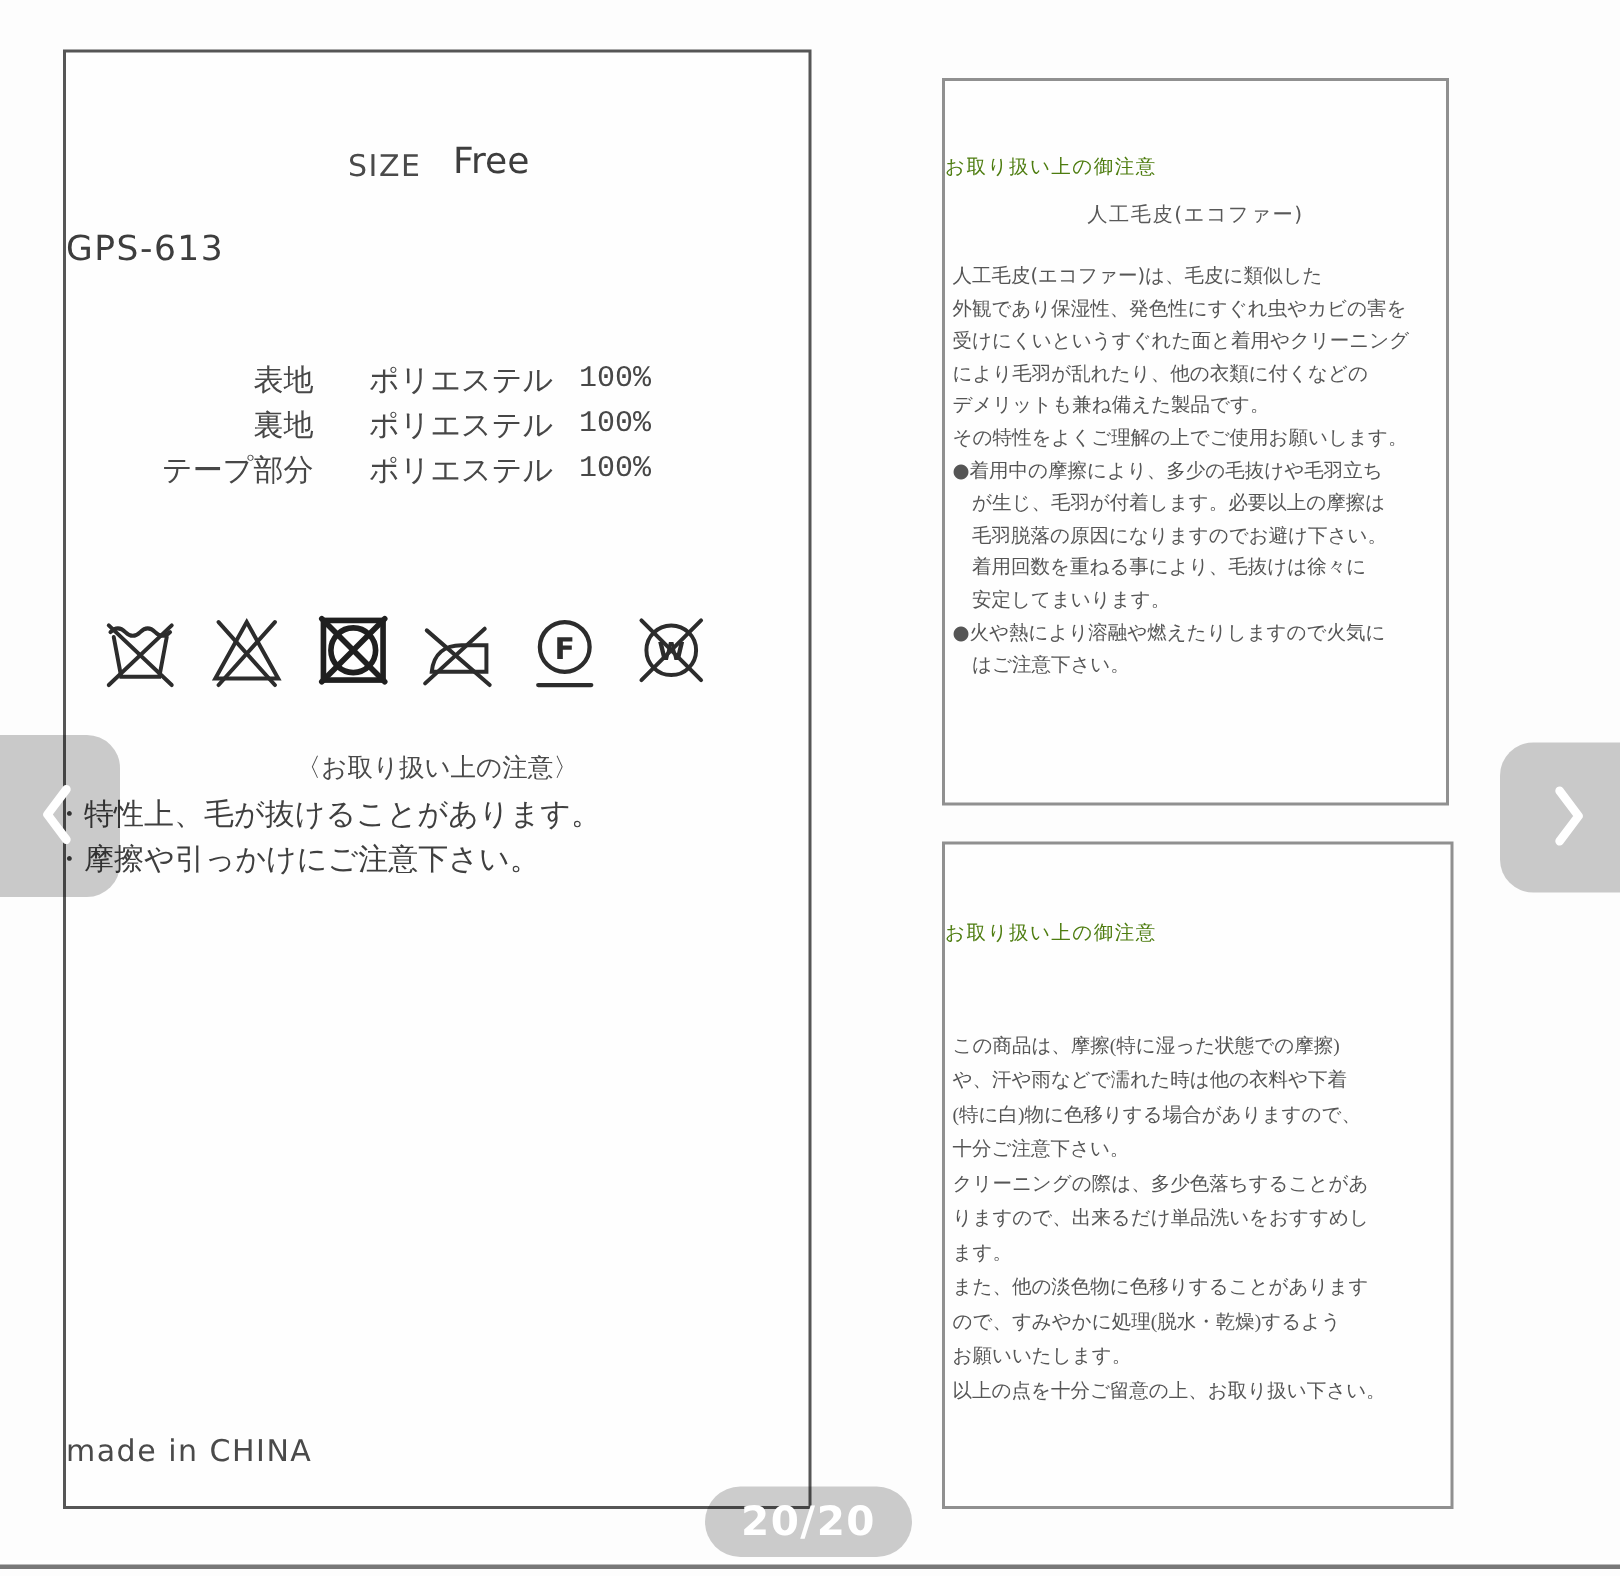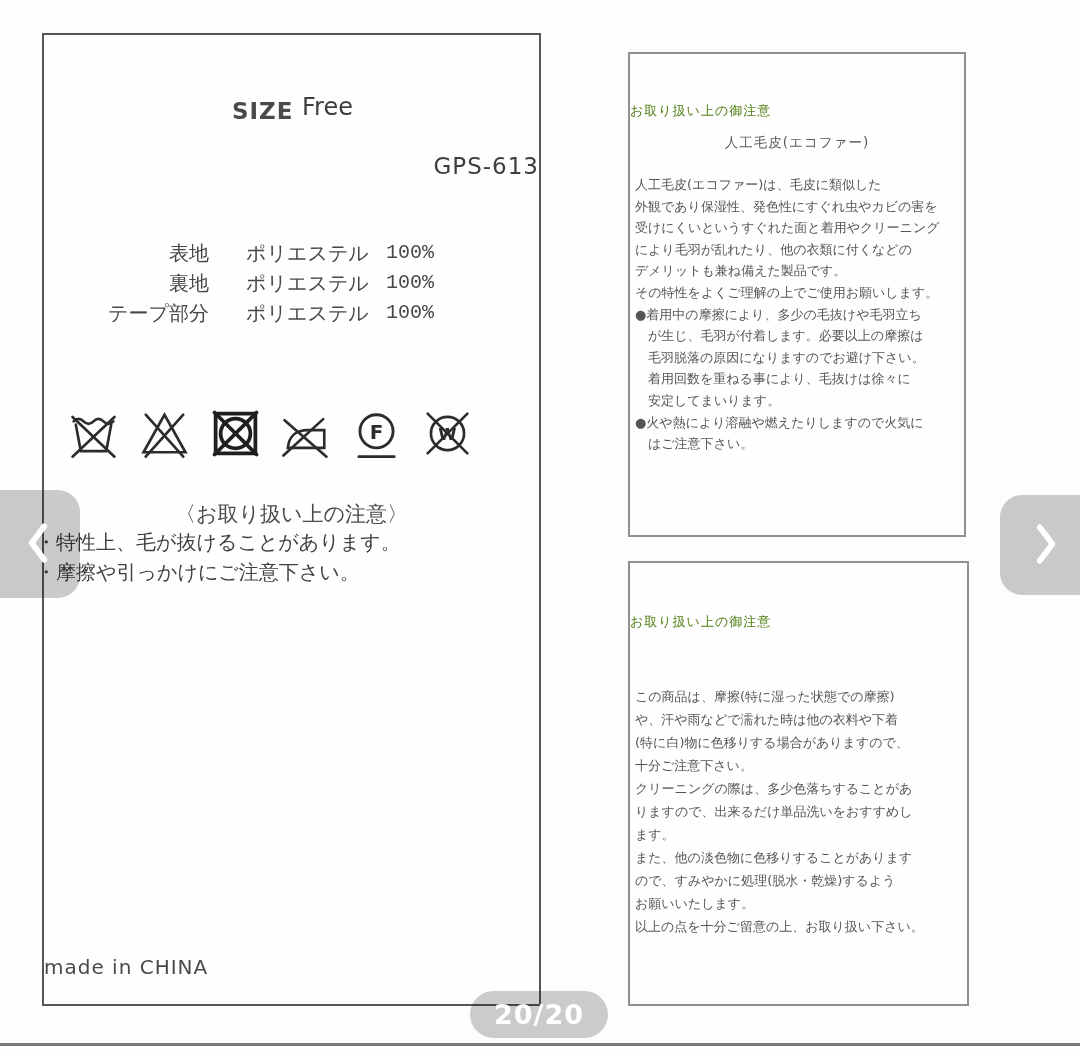--- a/index.html
+++ b/index.html
@@ -10,44 +10,44 @@
     color:#454545;
   }
   
   .card{position:absolute;background:#fefefe;}
   .card-main{left:42px;top:33px;width:495px;height:969px;border:2px solid #565656;}
   .card-fur{left:628px;top:52px;width:334px;height:481px;border:2px solid #909090;}
   .card-color{left:628px;top:561px;width:337px;height:441px;border:2px solid #909090;}
 
   
   .size-row{position:absolute;top:58px;left:0;width:100%;height:30px;}
-  .size-label{position:absolute;left:188px;top:5px;font-size:23px;letter-spacing:1px;color:#4a4a4a;font-weight:bold;}
+  .size-label{position:absolute;left:188px;top:5px;font-size:20px;letter-spacing:1px;color:#4a4a4a;}
   .size-value{position:absolute;left:258px;top:0;font-size:24px;color:#3d3d3d;}
-  .model-number{position:absolute;top:118px;left:0;width:100%;text-align:right;font-size:23px;letter-spacing:1px;color:#3d3d3d;}
+  .model-number{position:absolute;top:118px;left:0;width:100%;text-align:left;font-size:23px;letter-spacing:1px;color:#3d3d3d;}
   .comp-table{position:absolute;top:203px;left:0;width:100%;font-size:20px;color:#474747;}
   .comp-row{position:relative;height:30px;line-height:30px;padding-left:12px;}
   .comp-part{position:absolute;left:20px;width:145px;text-align:right;}
   .comp-material{position:absolute;left:202px;}
   .comp-percent{position:absolute;left:342px;font-family:Liberation Mono, monospace;}
   .symbols-row{position:absolute;top:372px;left:23px;width:407px;display:flex;justify-content:space-between;align-items:center;}
   .symbols-row svg{display:block;}
-  .caution-heading{position:absolute;top:465px;left:0;width:100%;text-align:center;font-size:21px;color:#4a4a4a;}
+  .caution-heading{position:absolute;top:465px;left:0;width:100%;text-align:center;font-size:17px;color:#4a4a4a;}
   .caution-notes{position:absolute;top:492px;left:-8px;width:460px;font-size:20px;line-height:30px;color:#3f3f3f;white-space:pre-line;}
   .origin{position:absolute;top:920px;left:0;width:100%;text-align:left;font-size:20px;letter-spacing:1px;color:#4a4a4a;}
 
   
   .rc-title{position:absolute;left:0;width:100%;font-size:13px;letter-spacing:1px;color:#4d7c0f;}
   .rc-sub{position:absolute;left:0;width:100%;text-align:center;font-size:13.5px;letter-spacing:1px;color:#585858;}
   .card-fur .rc-title{top:48px;}
   .card-fur .rc-sub{top:80px;}
   .card-color .rc-title{top:50px;}
   .card-color .rc-sub{top:83px;}
   .rc-body{position:absolute;left:5px;right:3px;font-size:13px;color:#555555;white-space:pre-line;}
   .card-fur .rc-body{top:120px;line-height:21.6px;}
-  .card-color .rc-body{top:122px;line-height:23px;}
+  .card-color .rc-body{top:122px;line-height:23px;font-family:Liberation Serif, serif;}
 
   
   .nav-btn{
     position:absolute;width:106px;height:108px;border-radius:22px;
     background:rgba(0,0,0,0.205);border:none;
     display:flex;align-items:center;justify-content:center;cursor:pointer;padding:0;
   }
   .nav-prev{left:-26px;top:490px;}
   .nav-next{right:-26px;top:495px;height:100px;}
   .nav-prev svg{transform:translateX(12px);}

